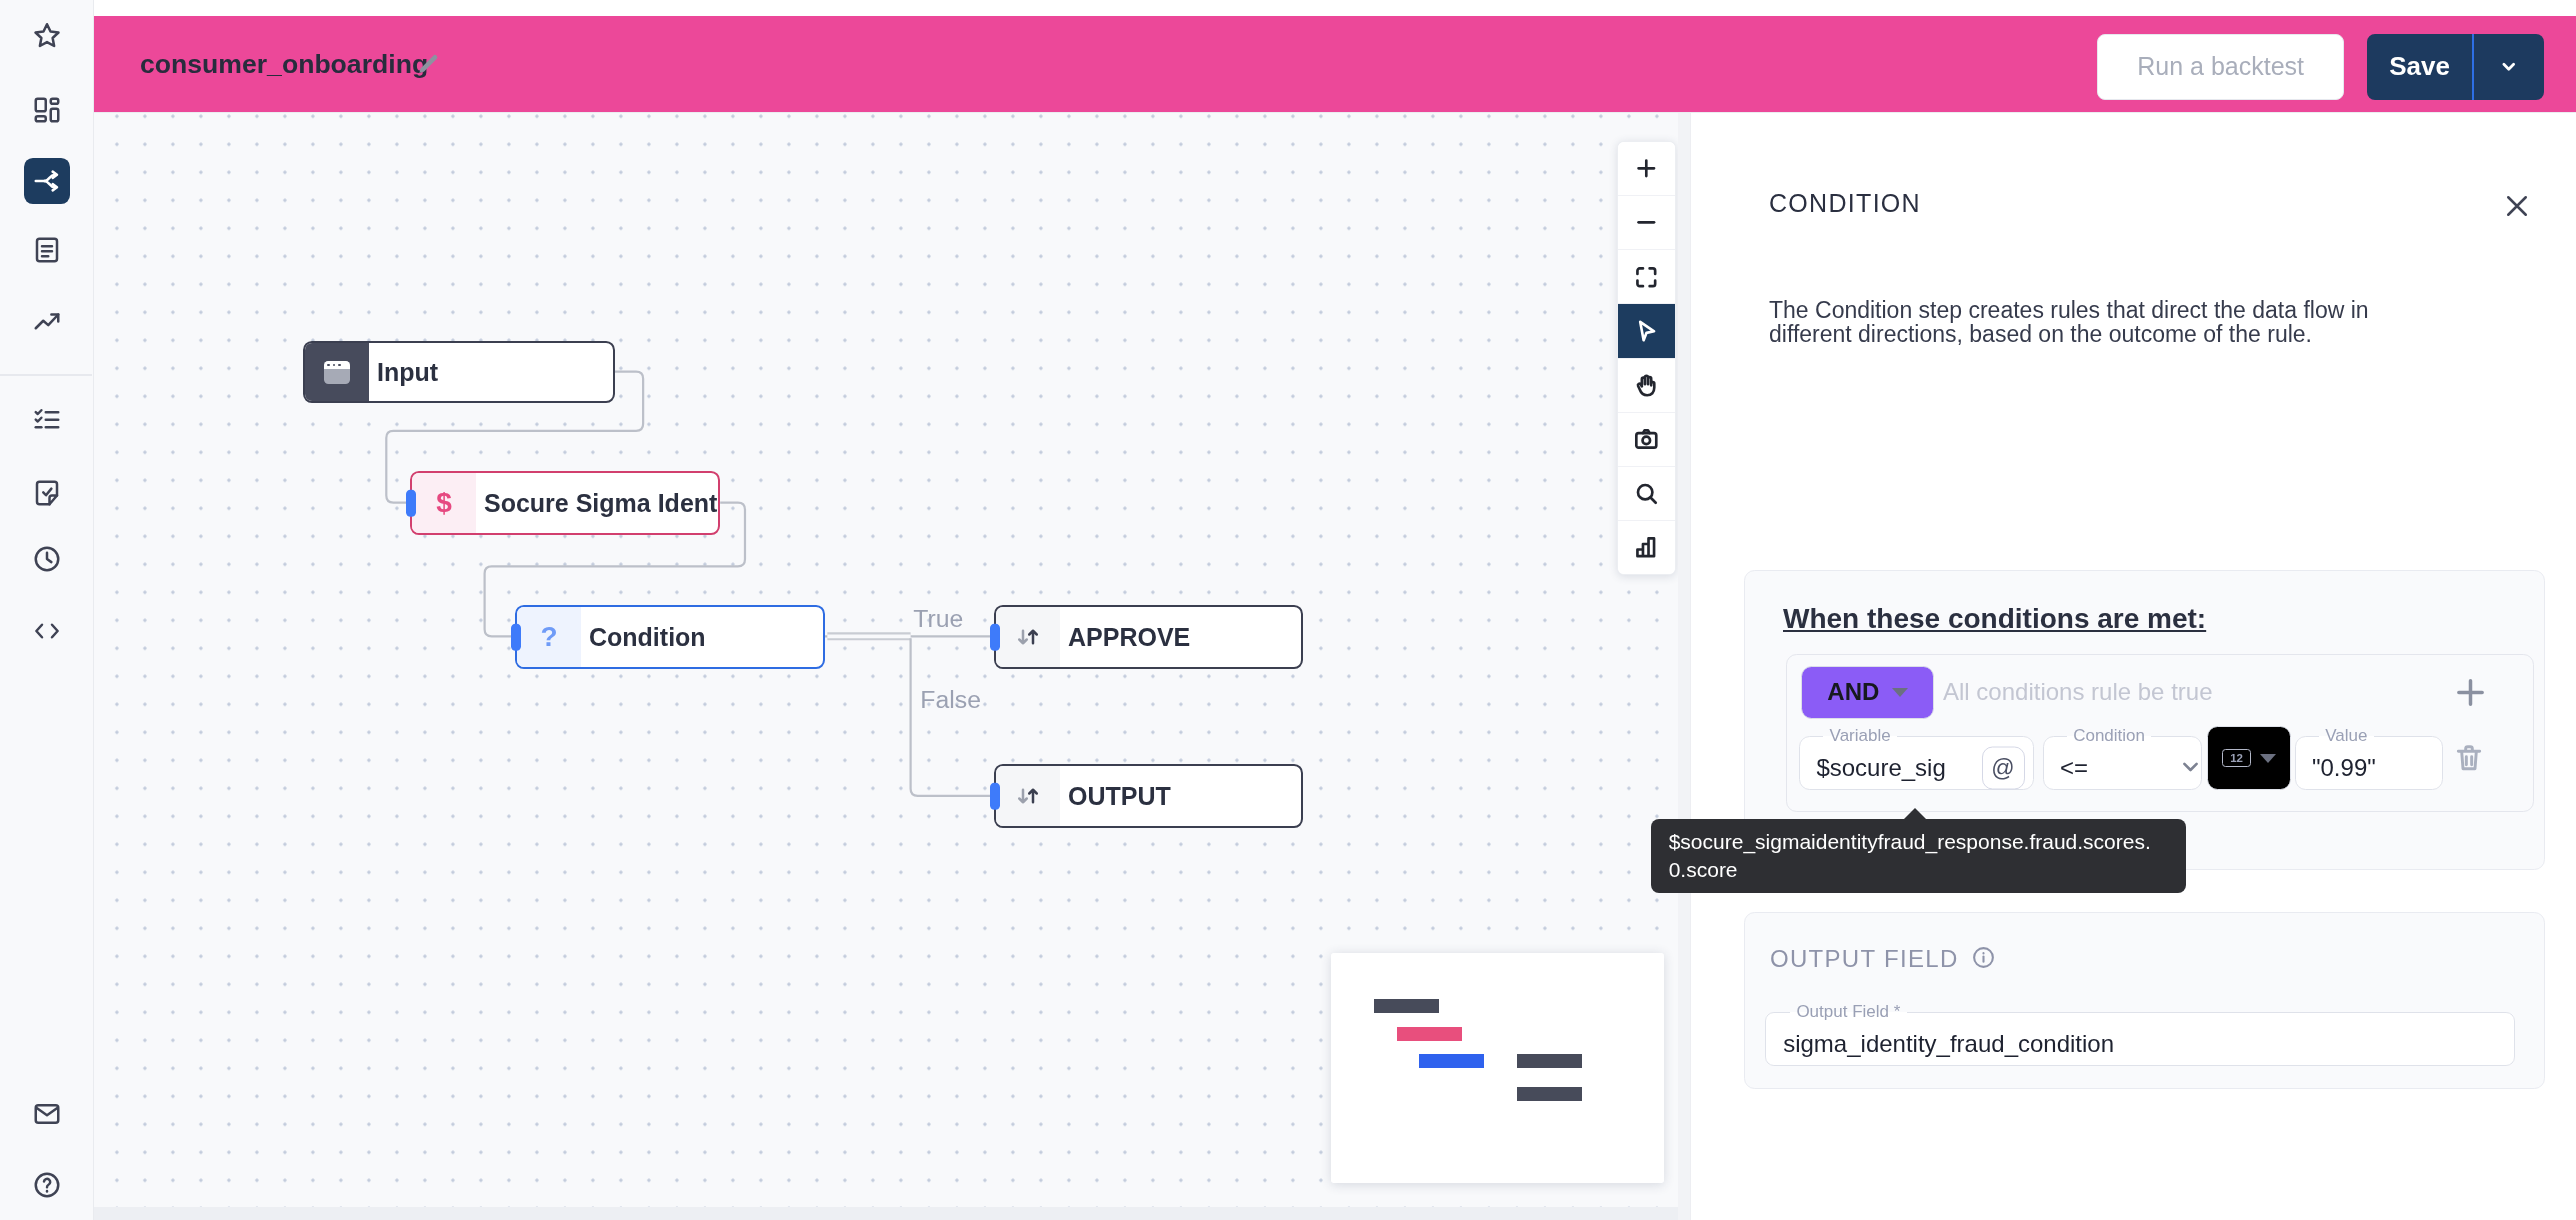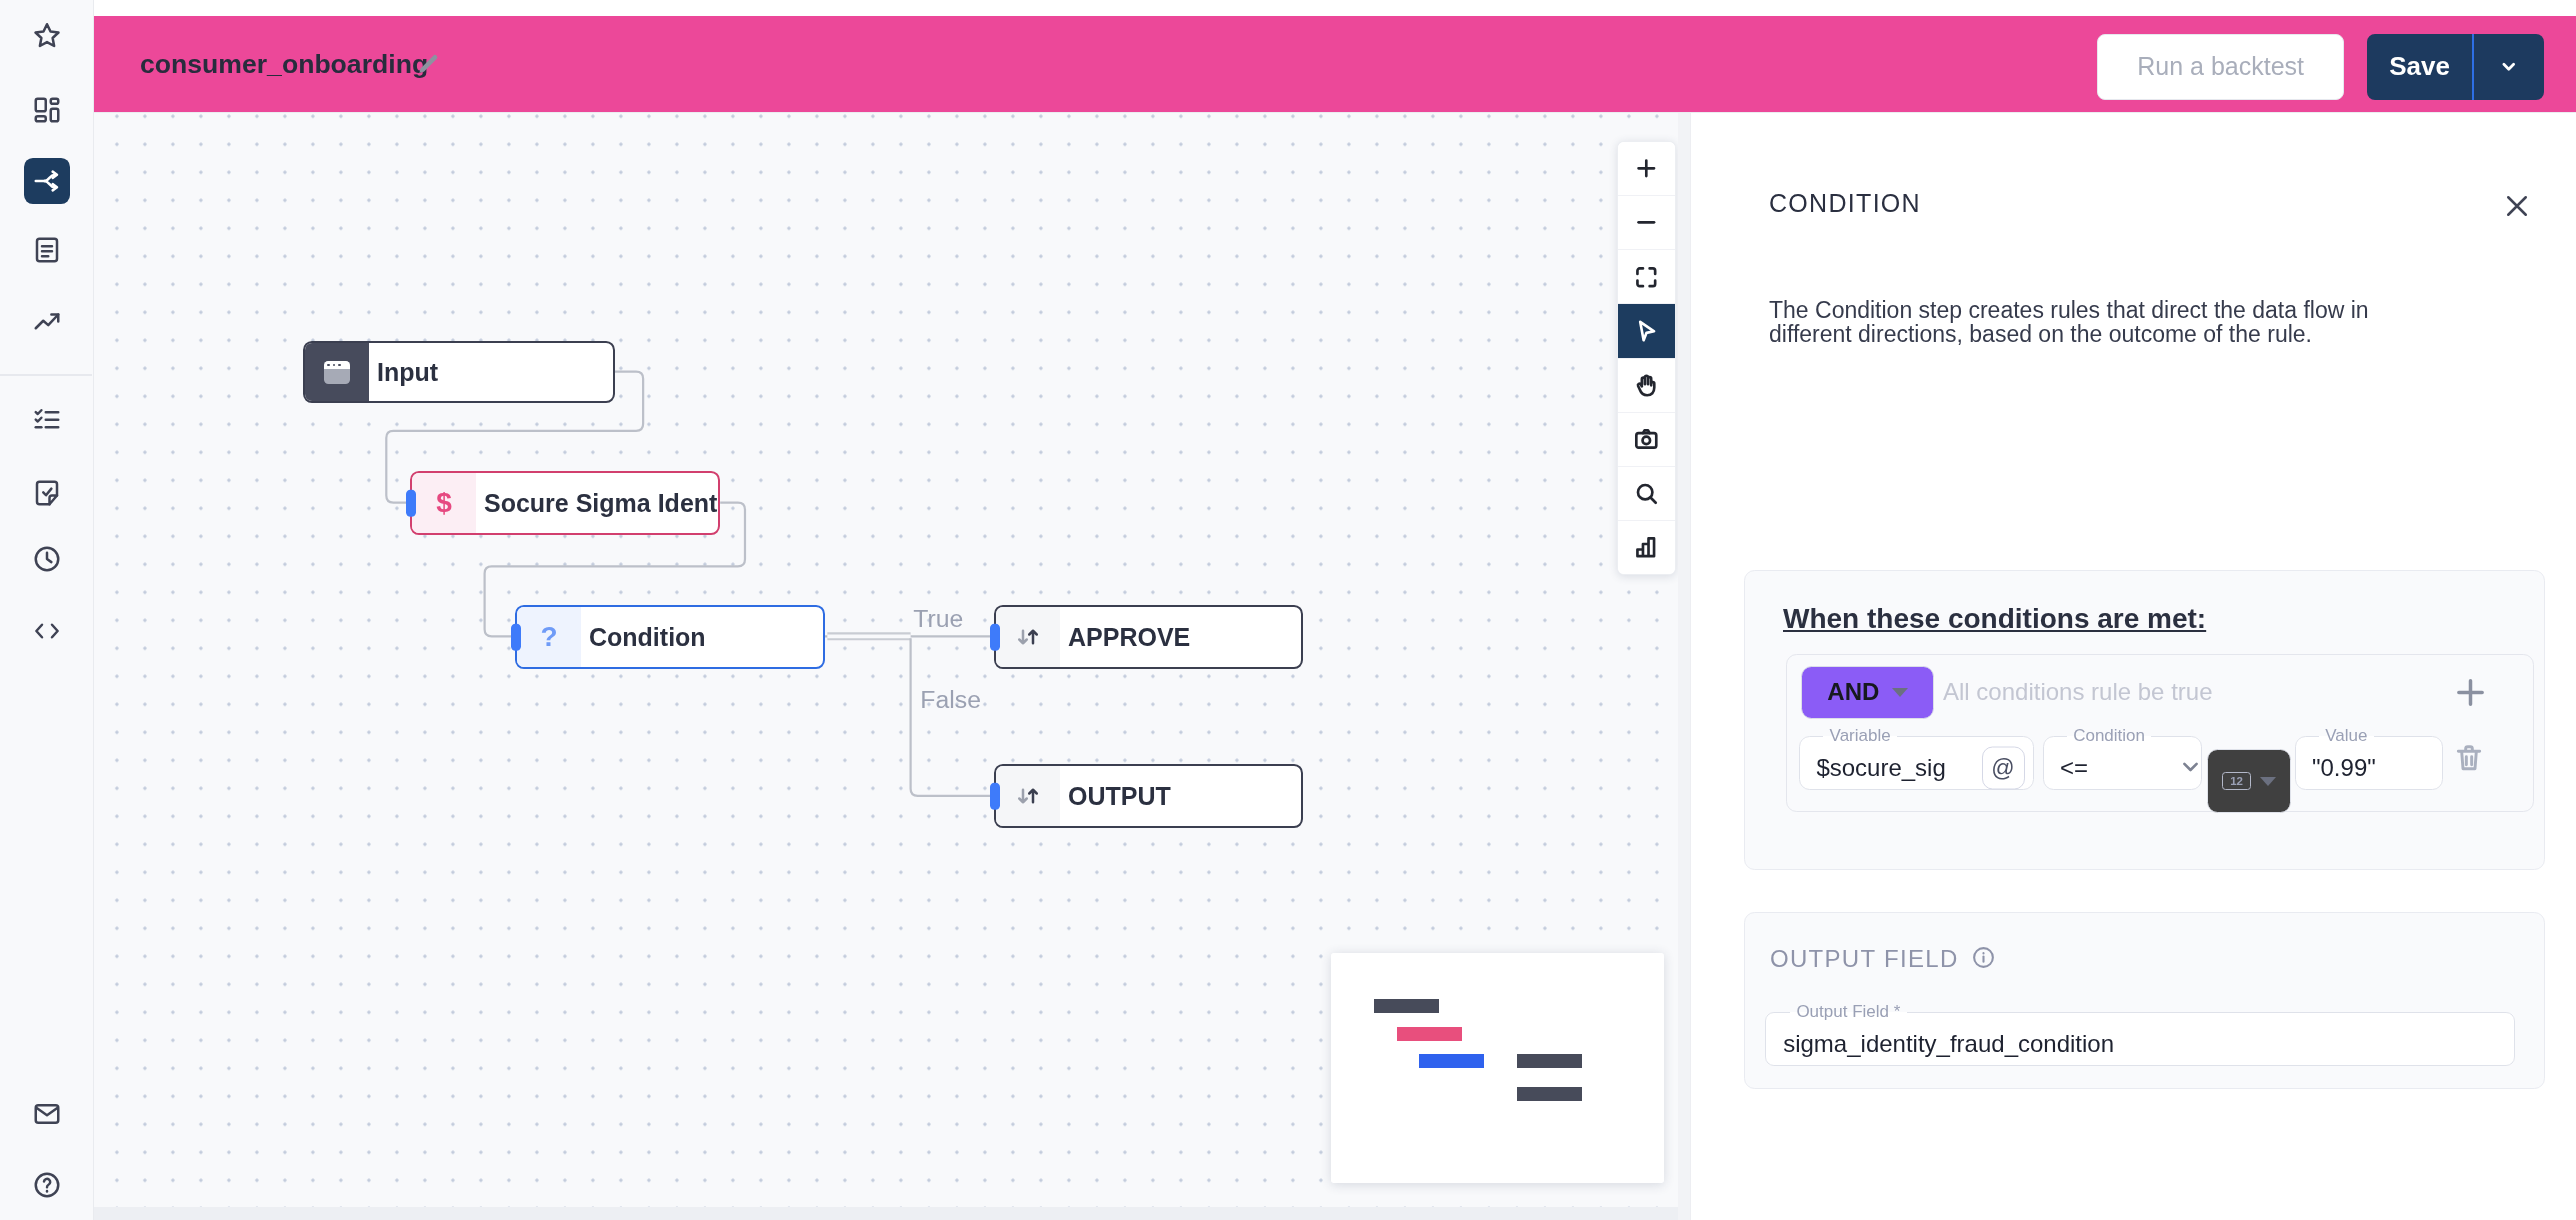--- a/index.html
+++ b/index.html
@@ -116,22 +116,22 @@
   fieldset.fset legend { font-size:17px; color:#9aa0b5; padding:0 6.2px; margin-left:7px; }
   .fval { font-size:24px; color:#1e2230; white-space:nowrap; overflow:hidden; }
   .fs-variable { left:12.4px;  width:235px; }
   .fs-cond     { left:256px; width:159px; justify-content:space-between; padding-right:16px; cursor:pointer; }
   .fs-value    { left:508px; width:148px; }
   .at-btn { position:absolute; right:8.9px; top:50%; transform:translateY(-50%); width:43px; height:43px;
             border:1.8px solid #d5d8e6; border-radius:10.6px; background:#fff; display:flex; align-items:center;
             justify-content:center; font-size:23px; color:#4a4f63; cursor:pointer; }
   .chev svg { width:21px; height:21px; stroke:#7d8292; stroke-width:3; fill:none; stroke-linecap:round; stroke-linejoin:round; }
   .type-select { position:absolute; left:420px; top:71px; width:84px; height:64px; border:1.8px solid #dfe2ea;
-                 border-radius:10.6px; background:#404040; display:flex; align-items:center; justify-content:center;
-                 gap:8.9px; cursor:pointer;margin-top:23px; }
+                 border-radius:10.6px; background:#000000; display:flex; align-items:center; justify-content:center;
+                 gap:8.9px; cursor:pointer; }
   .num-box { width:29px; height:18.6px; border:1.8px solid #b3b8c9; border-radius:3.5px; display:flex;
              align-items:center; justify-content:center; font-size:11.5px; color:#9aa0b5; font-weight:600; }
   .trash { position:absolute; left:666px; top:87px; width:32px; height:32px; cursor:pointer; }
   .trash svg { width:32px; height:32px; stroke:#aab0bf; stroke-width:2.2; fill:none; stroke-linecap:round; stroke-linejoin:round; }
 
   .card2-title { position:absolute; left:25px; top:32px; display:flex; align-items:center; gap:12.4px; }
   .card2-title .t { font-size:24px; letter-spacing:1.3px; color:#8e93a9; font-weight:500; }
   .info-ic svg { width:25px; height:25px; stroke:#8e93a9; stroke-width:2; fill:none; stroke-linecap:round; }
   fieldset.out-field { position:absolute; left:19.5px; top:89px; width:750px; height:64px;
                        border:1.8px solid #dfe2ea; border-radius:8.9px; background:#fff;
@@ -439,15 +439,17 @@
             </svg>
         </span>
       </div>
       <fieldset class="out-field">
         <legend>Output Field *</legend>
         <div class="fval">sigma_identity_fraud_condition</div>
       </fieldset>
     </section>
   </aside>
 
+  <div class="tooltip">$socure_sigmaidentityfraud_response.fraud.scores.
+0.score</div>
 
 </div>
 
 
 </body></html>

